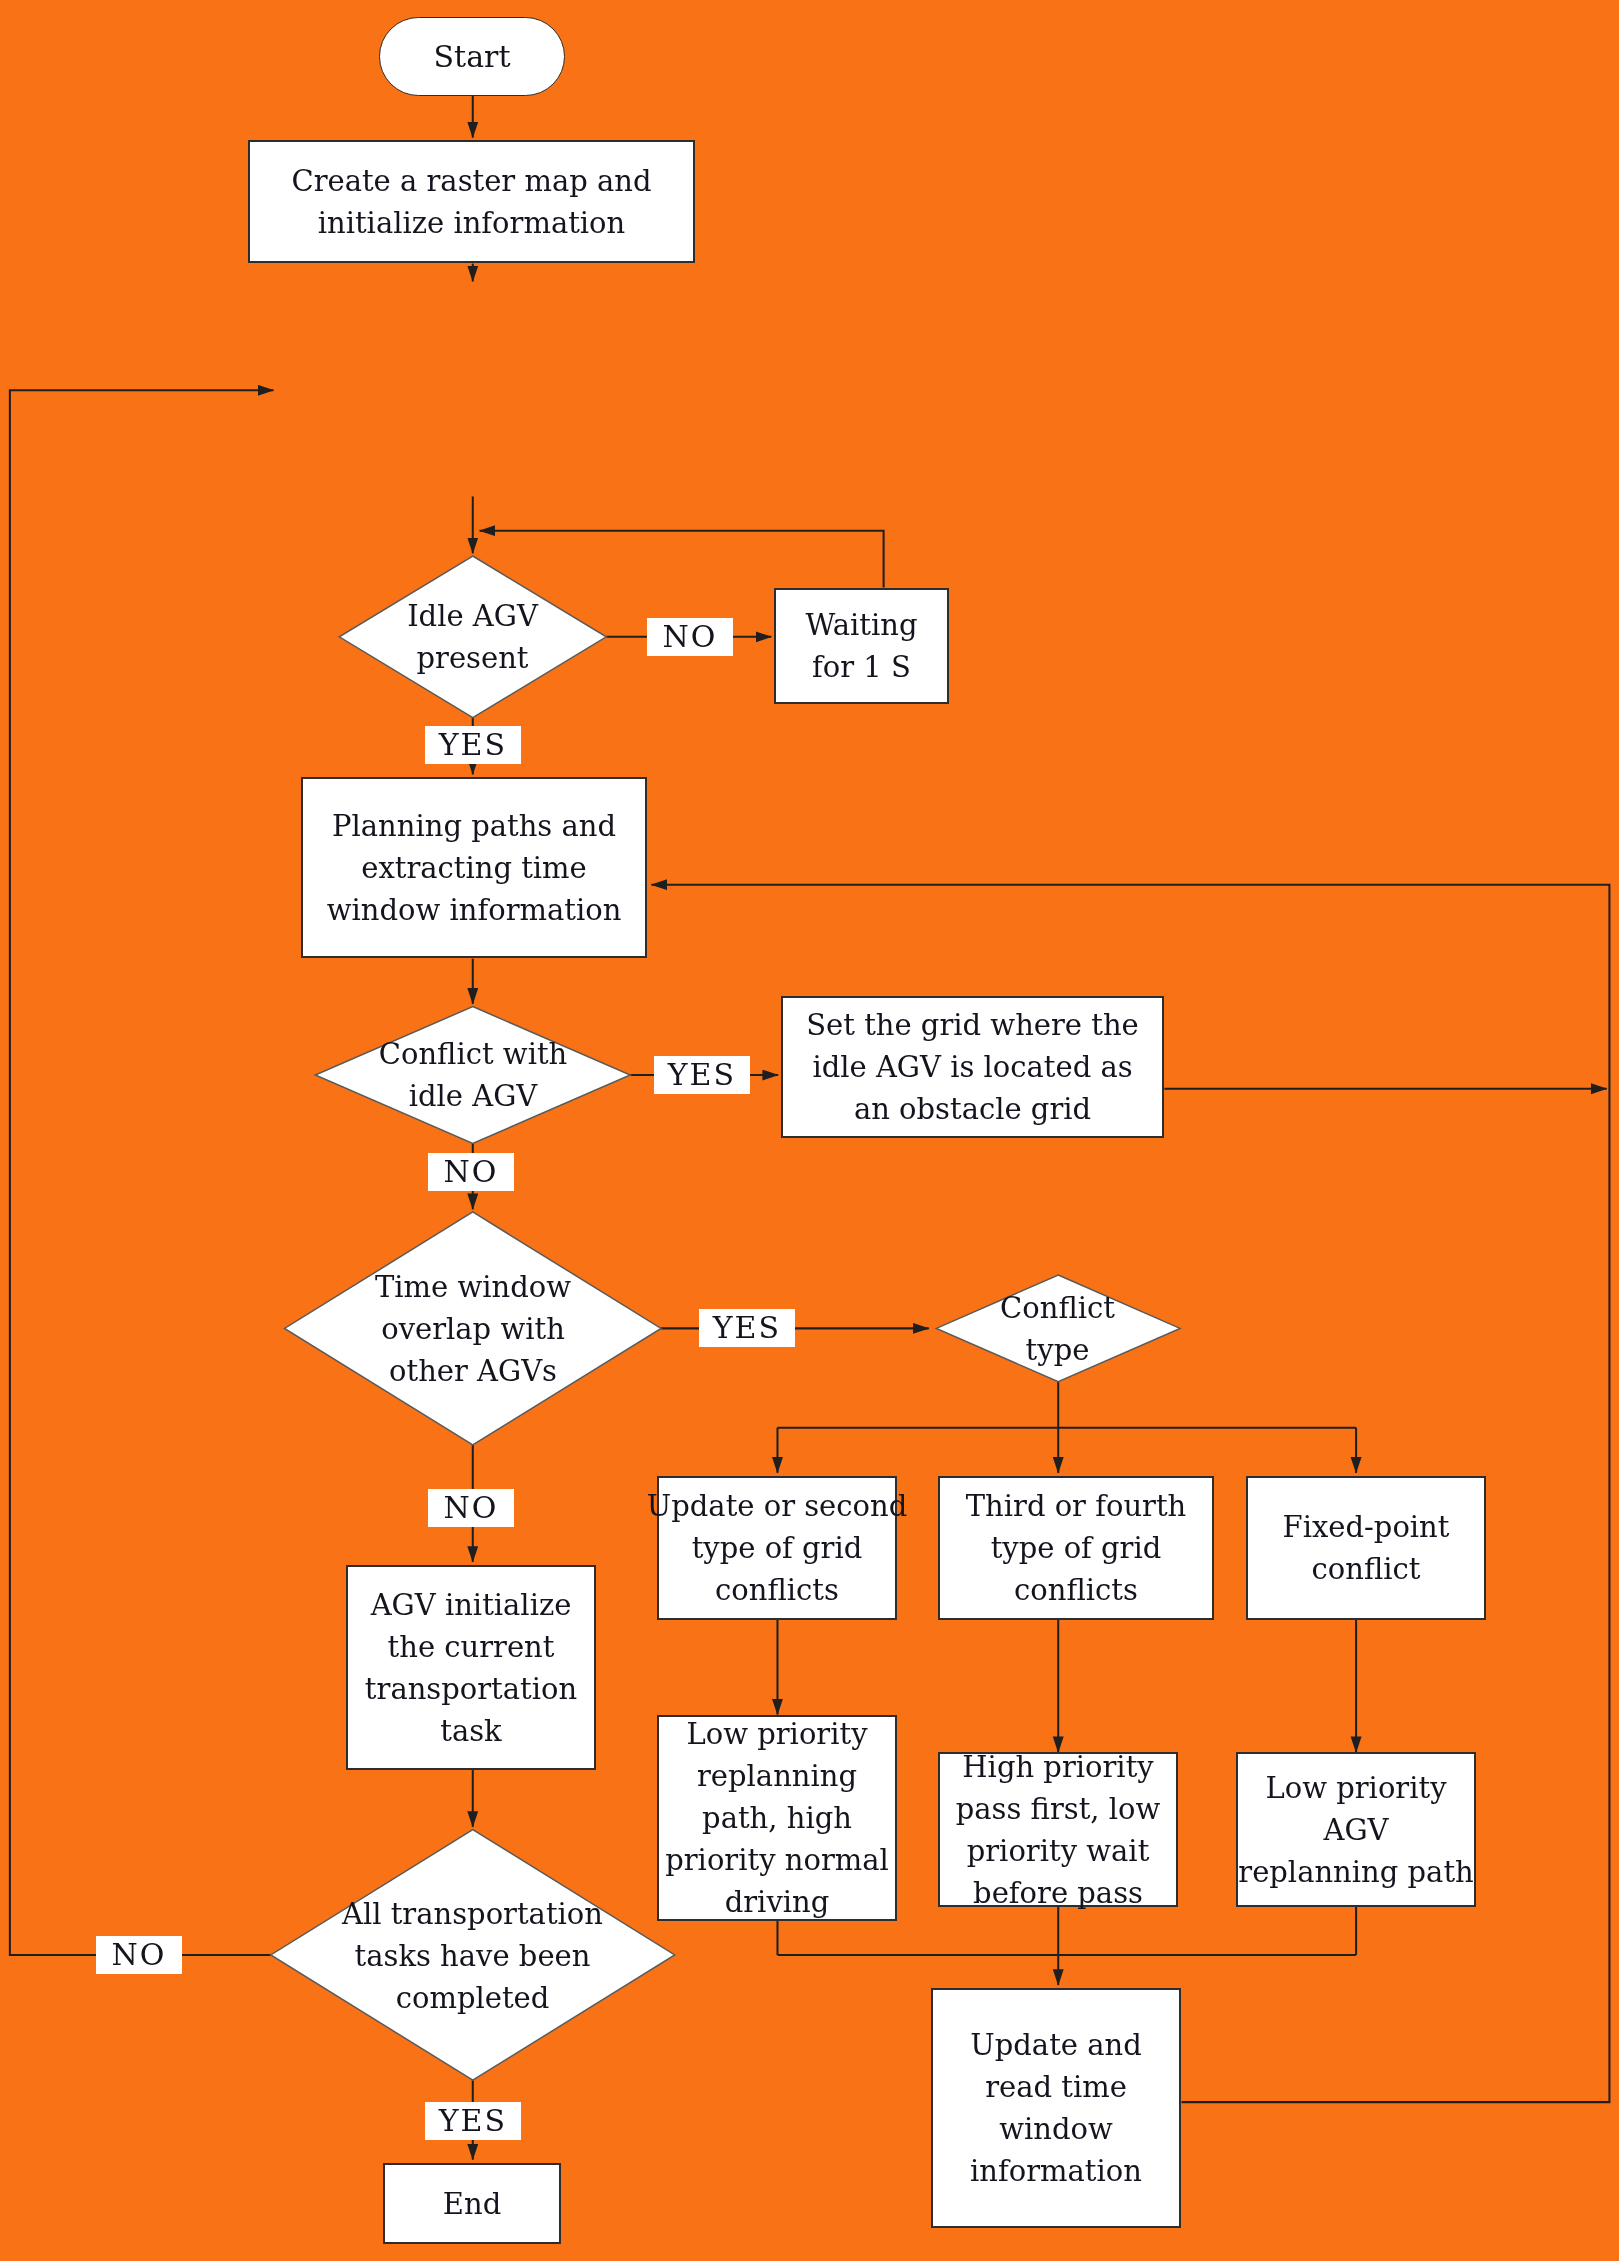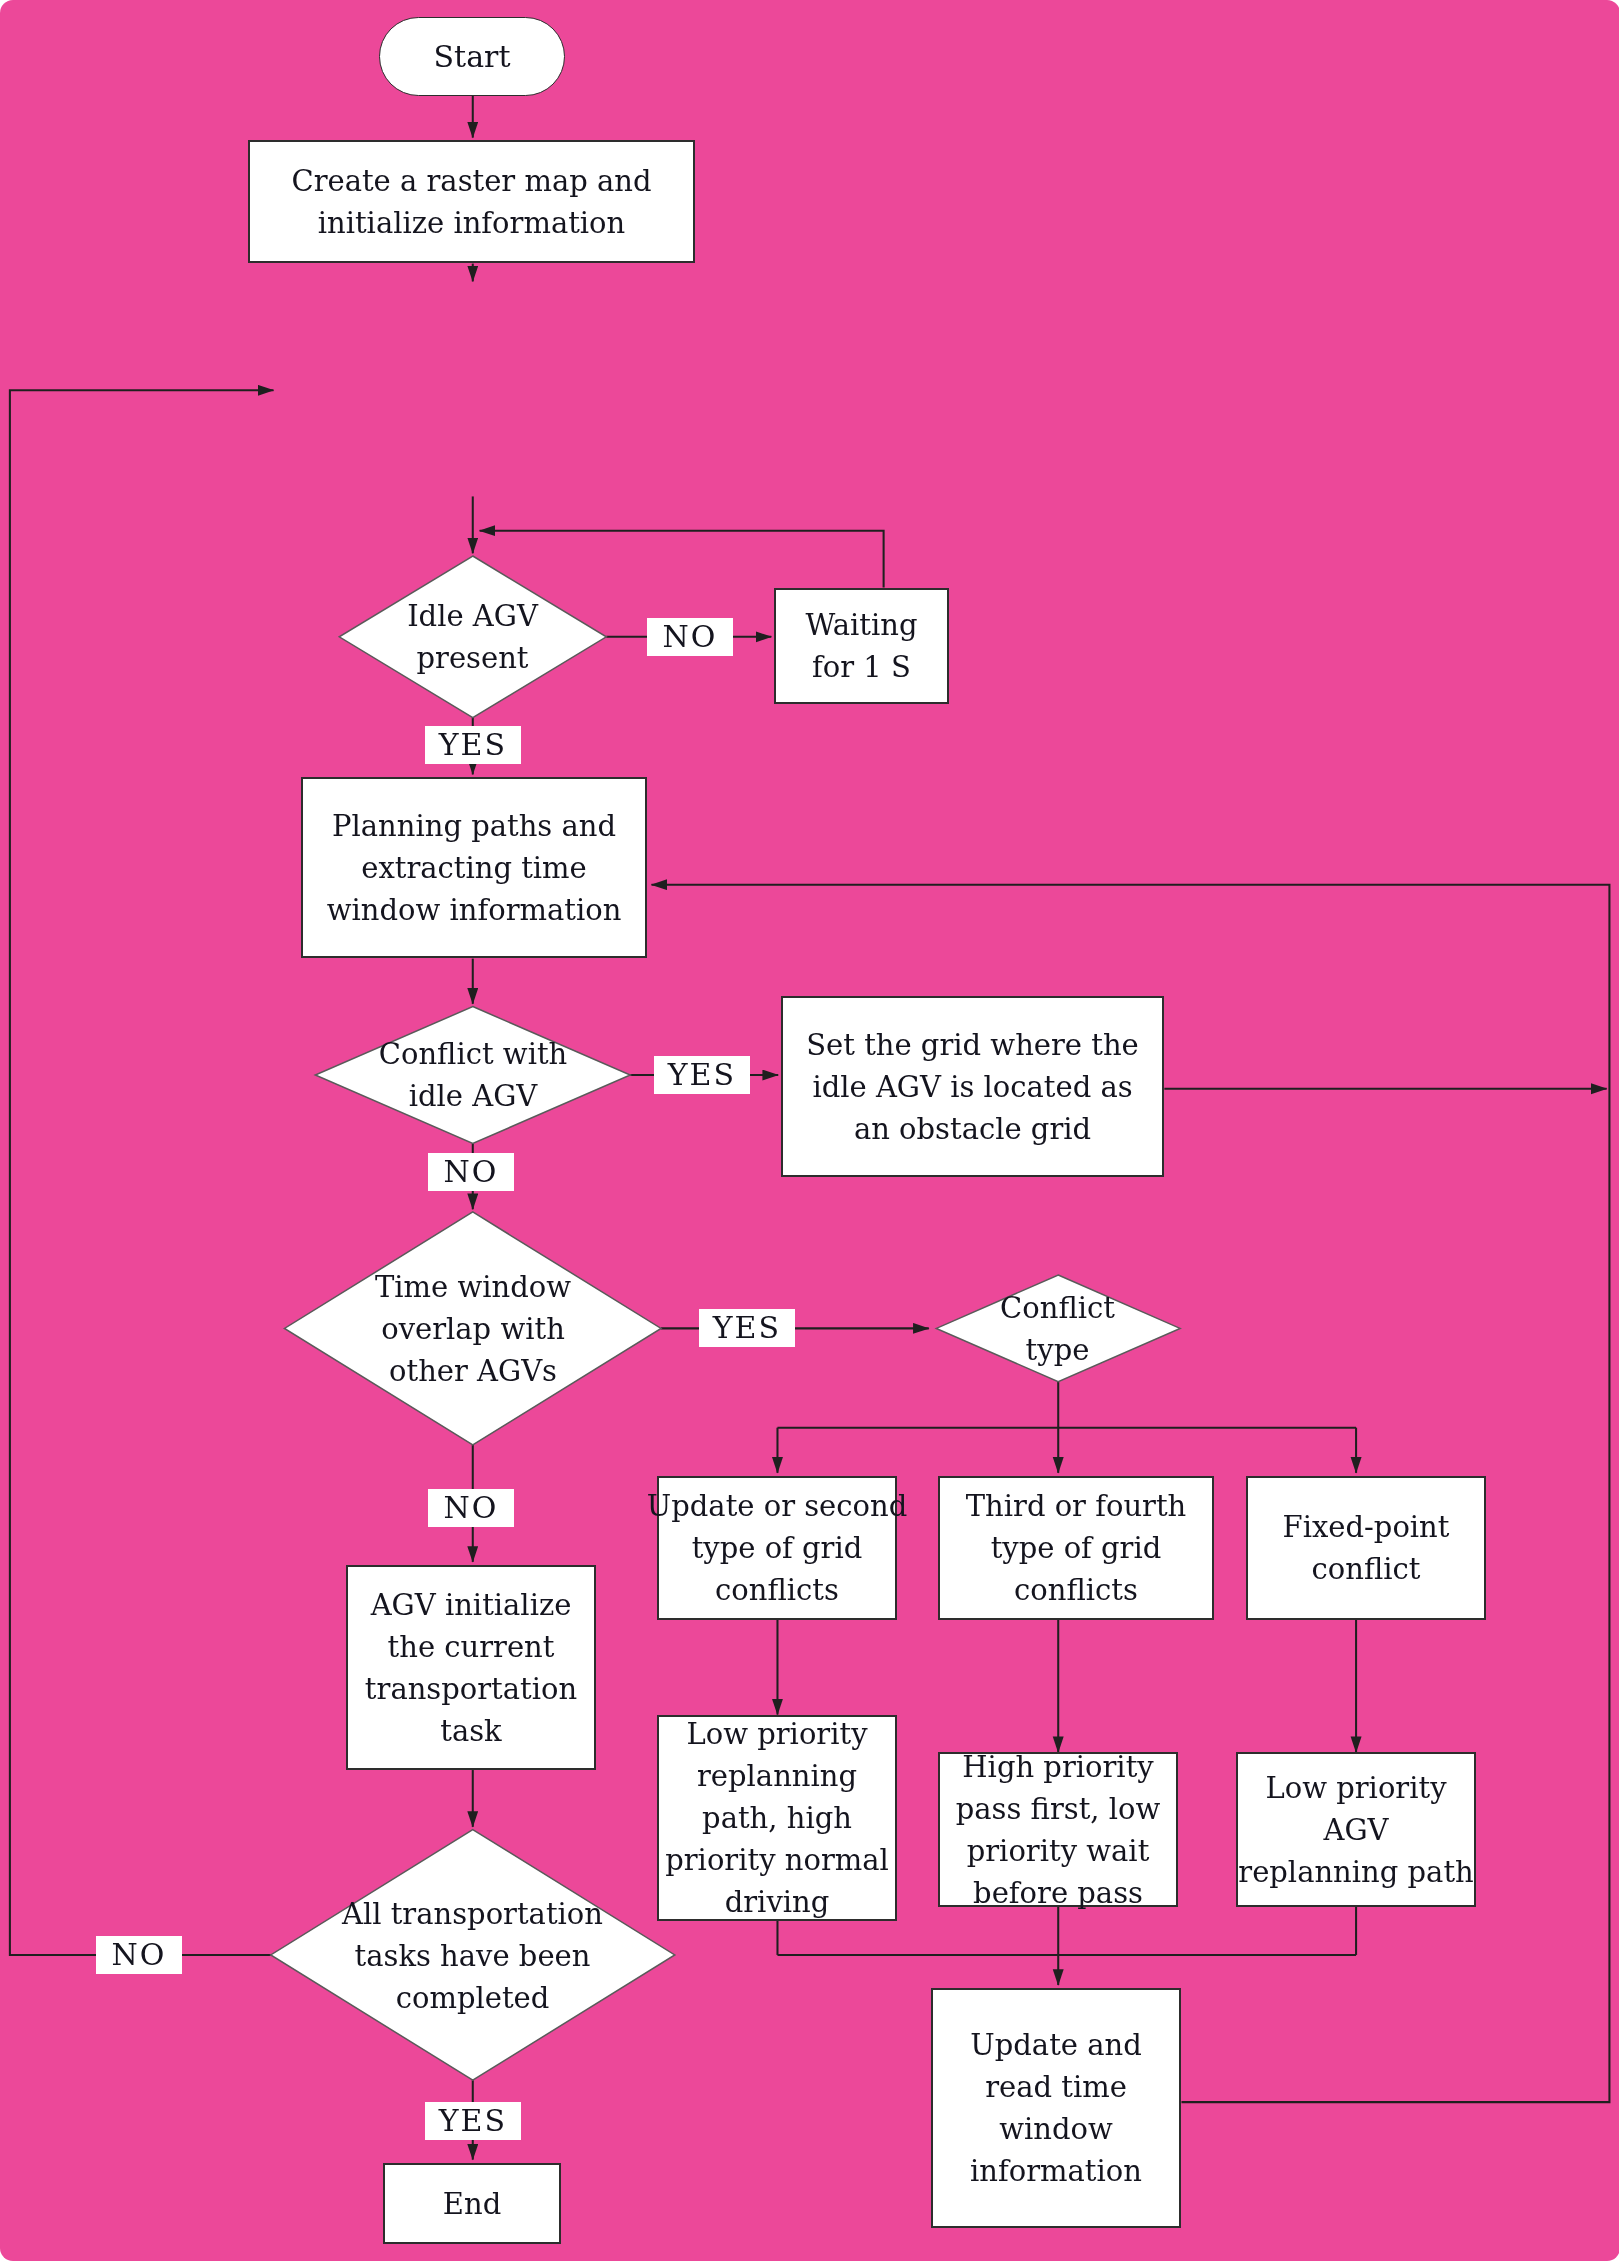--- a/index.html
+++ b/index.html
@@ -9,23 +9,22 @@
   }
   body {
     width: 1620px;
     height: 2261px;
     font-family: "DejaVu Serif", "Liberation Serif", serif;
   }
   #stage {
     position: relative;
     width: 1620px;
     height: 2261px;
-    background: #ec4899;
+    background: #f97316;
     overflow: hidden;
-    border-radius: 13px;
   }
   #wires {
     position: absolute;
     left: 0; top: 0;
     width: 1620px;
     height: 2261px;
   }
   .node {
     position: absolute;
     box-sizing: border-box;
@@ -159,21 +158,21 @@
     <div class="ln">Waiting</div>
     <div class="ln">for 1 S</div>
   </div>
 
   <div class="node" style="left:301px; top:777px; width:346px; height:181px;">
     <div class="ln">Planning paths and</div>
     <div class="ln">extracting time</div>
     <div class="ln">window information</div>
   </div>
 
-  <div class="node" style="left:781px; top:996px; width:383px; height:181px;text-align:right;">
+  <div class="node" style="left:781px; top:996px; width:383px; height:142px;text-align:right;">
     <div class="ln">Set the grid where the</div>
     <div class="ln">idle AGV is located as</div>
     <div class="ln">an obstacle grid</div>
   </div>
 
   <div class="node" style="left:657px; top:1476px; width:240px; height:144px;">
     <div class="ln">Update or second</div>
     <div class="ln">type of grid</div>
     <div class="ln">conflicts</div>
   </div>

